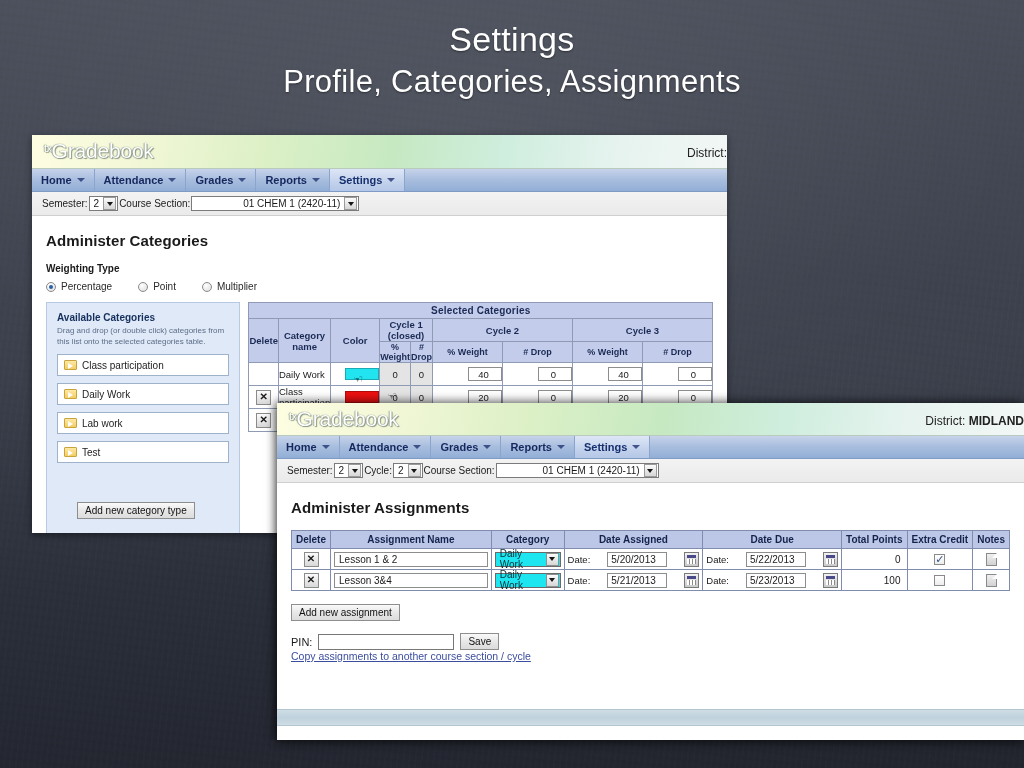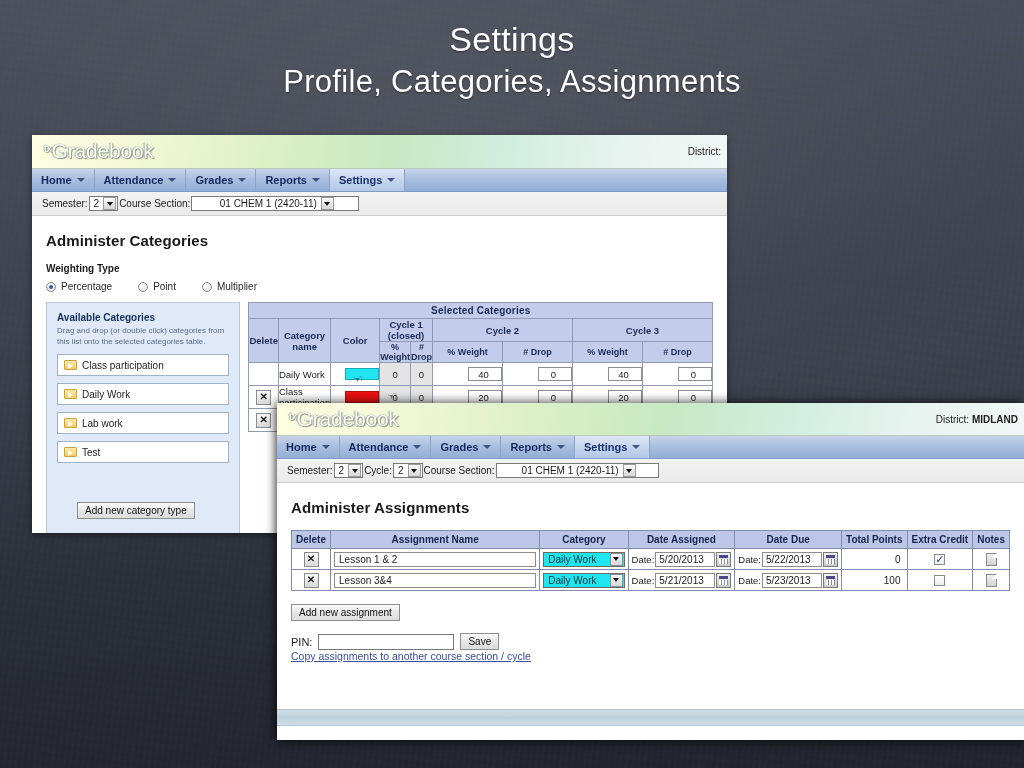--- a/index.html
+++ b/index.html
@@ -44,22 +44,22 @@
   }
   .w2 .banner { height: 33px; }
   .logo {
     position: absolute; left: 12px; top: 4px;
     color: #ffffff; font-size: 21px; font-weight: 400; font-style: normal;
     text-shadow: 0 0 1px #7a8a78, 1px 1px 1px rgba(110,125,110,.8), -1px 0 1px rgba(120,135,120,.6);
     letter-spacing: -.2px;
   }
   .logo .tx { font-size: 11px; vertical-align: 6px; letter-spacing: -.5px; }
   .district {
-    position: absolute; right: 6px; top: 11px;
-    font-size: 10px; color: #222; white-space: nowrap;
+    position: absolute; right: 0; top: 11px;
+    font-size: 12px; color: #222; white-space: nowrap;
   }
   .district b { font-weight: 700; }
 
   .navbar {
     height: 23px; display: flex; align-items: stretch;
     background: linear-gradient(180deg, #c7d3ea 0%, #aabfdf 45%, #92aed6 100%);
     border-bottom: 1px solid #7f9ac4;
   }
   .navitem {
     display: flex; align-items: center; gap: 5px;
@@ -89,21 +89,21 @@
   .mini-select .arrow {
     width: 13px; height: 13px; margin: 0 1px;
     background: linear-gradient(180deg, #fbfbfb, #d6d6d6);
     border: 1px solid #9a9a9a;
     display: flex; align-items: center; justify-content: center;
   }
   .mini-select .arrow i {
     width: 0; height: 0; border-left: 3px solid transparent; border-right: 3px solid transparent;
     border-top: 4px solid #151515;
   }
-  .wide-select { width: 168px; justify-content: center; }
+  .wide-select { width: 168px; justify-content: flex-end; }
   .wide-select.w2s { width: 163px; }
 
   .page { padding: 16px 14px 0 14px; position: relative; }
   .page-title { font-size: 15px; color: #1a1a1a; font-weight: 700; letter-spacing: .1px; }
 
   
   .wt-label { font-size: 10px; font-weight: 700; color: #1a1a1a; margin-top: 14px; }
   .radios { display: flex; gap: 26px; margin-top: 7px; }
   .radio { display: flex; align-items: center; gap: 5px; font-size: 10px; color: #2a2a2a; }
   .radio .dot {
@@ -196,21 +196,21 @@
   }
   .cyan-select .arrow {
     width: 13px; height: 13px; margin: 0 1px;
     background: linear-gradient(180deg, #fbfbfb, #d6d6d6); border: 1px solid #8f8f8f;
     display: flex; align-items: center; justify-content: center;
   }
   .cyan-select .arrow i {
     width: 0; height: 0; border-left: 3px solid transparent; border-right: 3px solid transparent;
     border-top: 4px solid #151515;
   }
-  .date-cell { display: flex; align-items: center; gap: 1px; white-space: nowrap; }
+  .date-cell { display: flex; align-items: center; gap: 17px; white-space: nowrap; }
   .date-cell .dlbl { font-size: 9.5px; }
   .date-cell .dval {
     width: 60px; height: 15px; border: 1px solid #8d8d8d; background: #fff;
     font-size: 10px; line-height: 14px; padding: 0 3px;
   }
   .calbtn {
     width: 15px; height: 15px; border: 1px solid #7a7a7a;
     background: linear-gradient(180deg, #f2f2f2, #c9c9c9);
     position: relative; flex: 0 0 auto;
   }

